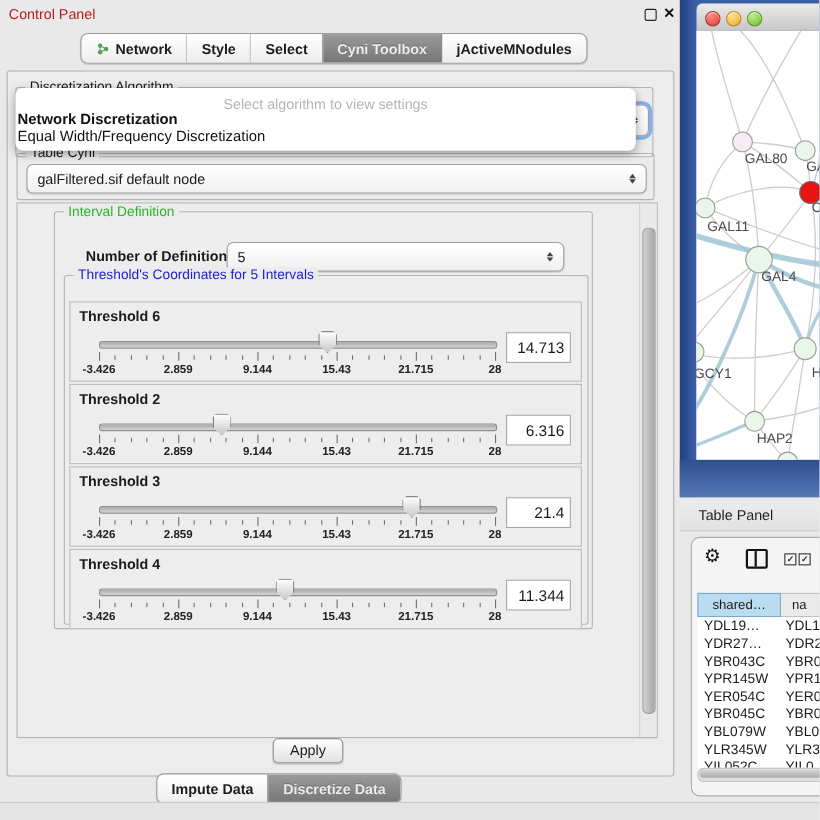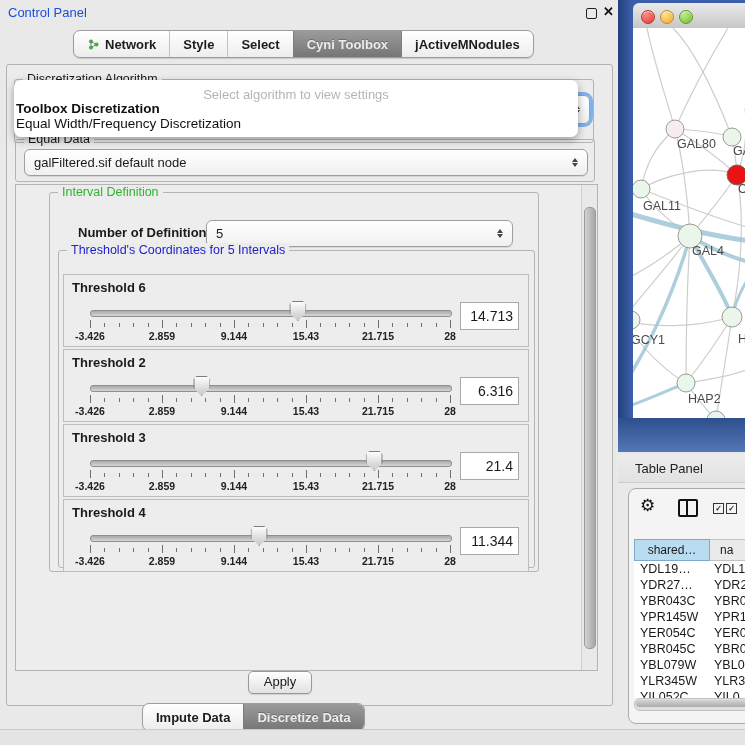--- a/index.html
+++ b/index.html
@@ -4,21 +4,21 @@
 <style>
   html,body{margin:0;padding:0;background:#e9e9e9;}
   #app{position:relative;width:745px;height:745px;overflow:hidden;
        font-family:"Liberation Sans",sans-serif;color:#1a1a1a;
        -webkit-font-smoothing:antialiased;}
   .abs{position:absolute;}
 
   
   .control-panel{left:0;top:0;width:620px;height:745px;background:#e9e9e9;}
   .titlebar{left:0;top:0;width:620px;height:24px;}
-  .titlebar .title{position:absolute;left:8px;top:5px;font-size:13px;color:#1d4ed8;}
+  .titlebar .title{position:absolute;left:8px;top:5px;font-size:13px;color:#b91c1c;}
   .win-restore{position:absolute;left:586px;top:8px;width:9px;height:9px;
       border:1.5px solid #222;border-radius:2px;}
   .win-close{position:absolute;left:603px;top:4px;font-size:13px;font-weight:900;color:#111;}
 
   .tabstrip{top:30px;height:26px;display:flex;border:1px solid #9d9d9d;border-radius:7px;
       overflow:hidden;background:linear-gradient(#ffffff,#ededed);
       box-shadow:0 1px 1px rgba(0,0,0,.15);}
   .tabstrip.top{left:73px;}
   .tabstrip.bottom{left:142px;top:703px;}
   .tab{display:flex;align-items:center;gap:5px;padding:0 13px;font-size:13px;font-weight:bold;
@@ -181,26 +181,26 @@
           <span class="val"></span>
           <span class="stepper">
               <i class="up"></i>
               <i class="dn"></i>
             </span>
         </div>
       </div>
 
       <div class="popup">
         <div class="prompt">Select algorithm to view settings</div>
-        <div class="opt first">Toolbox Discretization</div>
+        <div class="opt first">Network Discretization</div>
         <div class="opt second">Equal Width/Frequency Discretization</div>
       </div>
 
       <div class="groupbox" style="left:8px;top:74px;width:578px;height:41px;">
-        <span class="legend">Equal Data</span>
+        <span class="legend">Table Cyni</span>
         <div class="combo" style="left:8px;top:9px;width:562px;height:25px;">
           <span class="val">galFiltered.sif default node</span>
           <span class="stepper">
               <i class="up"></i>
               <i class="dn"></i>
             </span>
         </div>
       </div>
 
       <div class="abs scrollbox">

